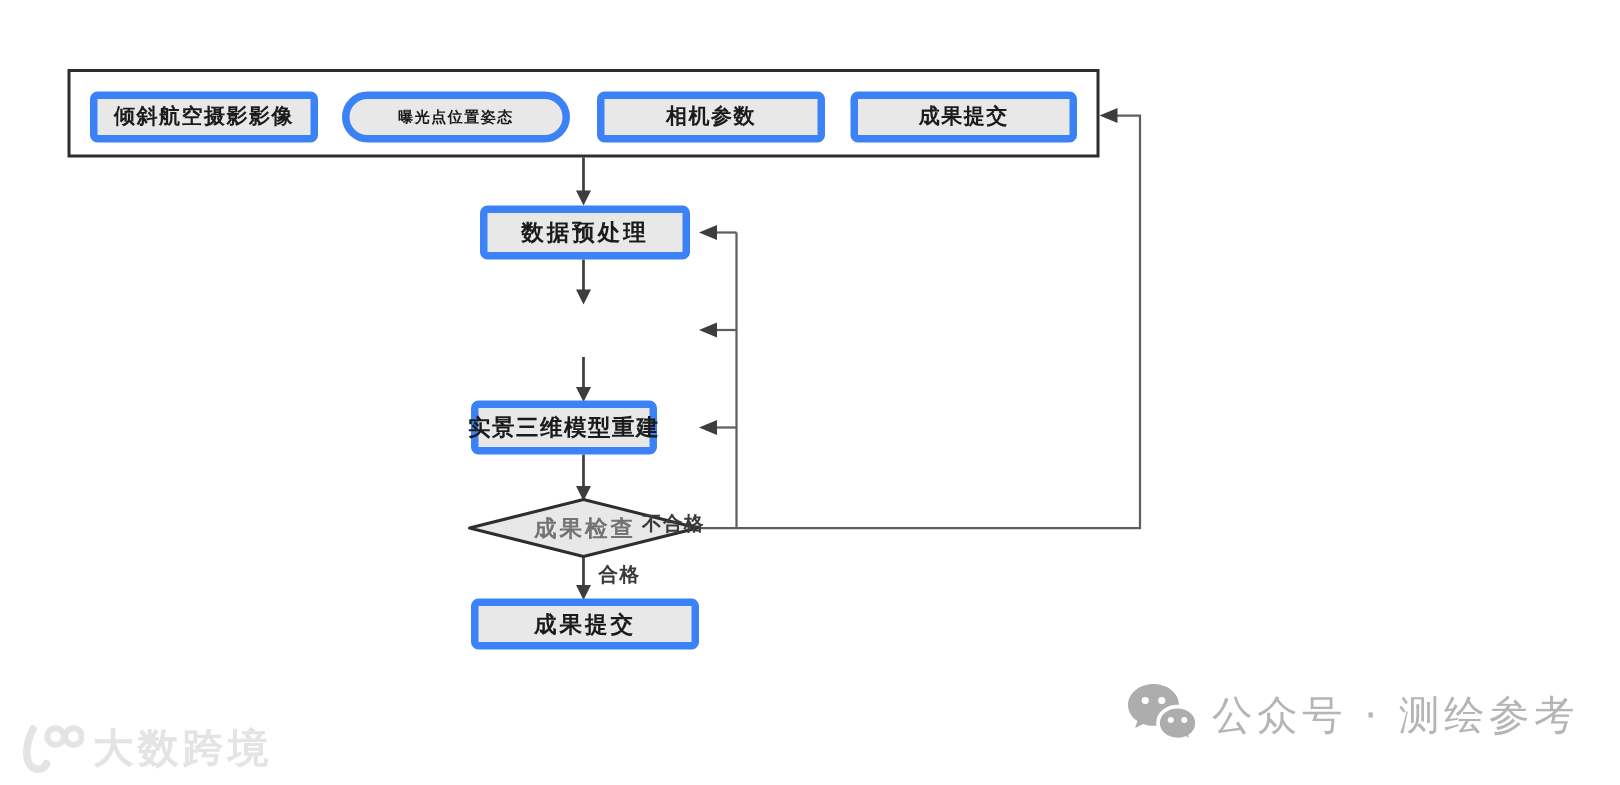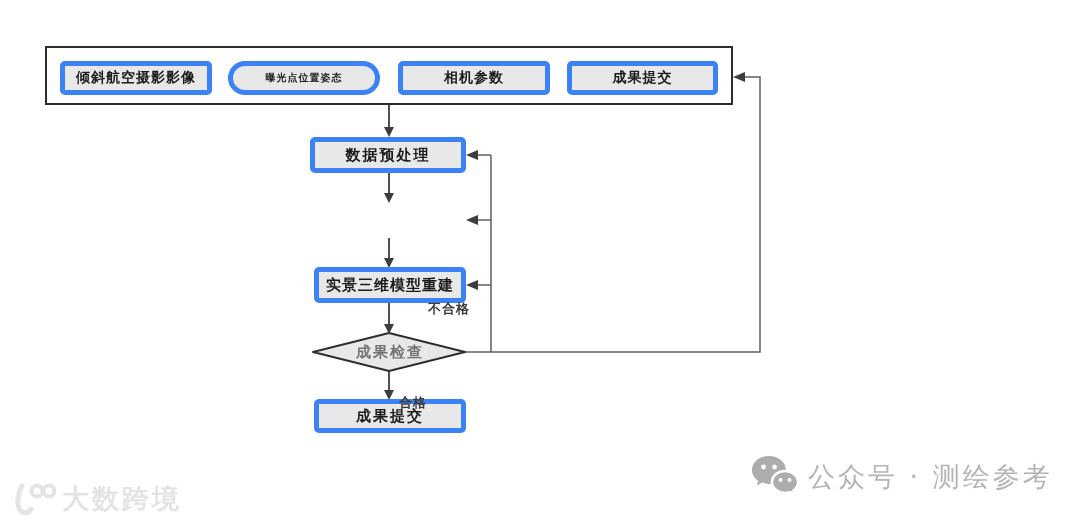--- a/index.html
+++ b/index.html
@@ -84,29 +84,29 @@
     <polygon points="313,352 389,333 465,352 389,371" fill="#e8e8e8" stroke="#2e2e2e" stroke-width="2" stroke-linejoin="round"></polygon>
   </svg>
 
   <div class="group-box" style="left:45px; top:46px; width:688px; height:59px;"></div>
 
   <div class="node" style="left:60px; top:61px; width:152px; height:34px; font-size:14px; letter-spacing:1px;">倾斜航空摄影影像</div>
   <div class="node" style="left:228px; top:61px; width:152px; height:34px; font-size:10px; letter-spacing:1px;border-radius:17px;">曝光点位置姿态</div>
   <div class="node" style="left:398px; top:61px; width:152px; height:34px; font-size:14px; letter-spacing:1px;">相机参数</div>
   <div class="node" style="left:567px; top:61px; width:151px; height:34px; font-size:14px; letter-spacing:1px;">成果提交</div>
 
-  <div class="node" style="left:310px; top:137px; width:156px; height:36px;">数据预处理</div>
-  <div class="node" style="left:314px; top:267px; width:152px; height:36px; letter-spacing:1px;">实景三维模型重建</div>
+  <div class="node" style="left:320px; top:137px; width:140px; height:36px;">数据预处理</div>
+  <div class="node" style="left:314px; top:267px; width:124px; height:36px; letter-spacing:1px;">实景三维模型重建</div>
 
   <div class="diamond-label" style="left:314px; top:338px; width:152px; height:28px;">成果检查</div>
 
   <div class="node" style="left:314px; top:399px; width:152px; height:34px;">成果提交</div>
 
-  <div class="edge-label" style="left:428px; top:300px;text-align:right;">不合格</div>
-  <div class="edge-label" style="left:399px; top:394px;">合格</div>
+  <div class="edge-label" style="left:428px; top:340px;text-align:right;">不合格</div>
+  <div class="edge-label" style="left:399px; top:374px;">合格</div>
 
   <div class="wm-left">
     <svg width="46" height="42" viewBox="0 0 46 42">
       <path d="M12,8 C8,16 6,26 10,32 C13,36 19,36 21,31" fill="none" stroke="#e4e4e4" stroke-width="5" stroke-linecap="round"></path>
       <circle cx="27" cy="13" r="5.5" fill="none" stroke="#e4e4e4" stroke-width="4"></circle>
       <circle cx="39" cy="13" r="5.5" fill="none" stroke="#e4e4e4" stroke-width="4"></circle>
     </svg>
     <span class="wm-text">大数跨境</span>
   </div>
 

